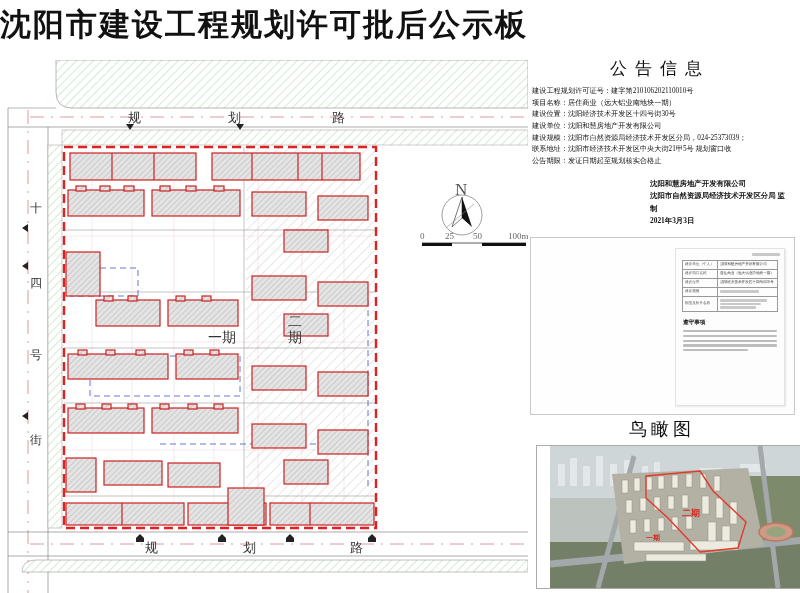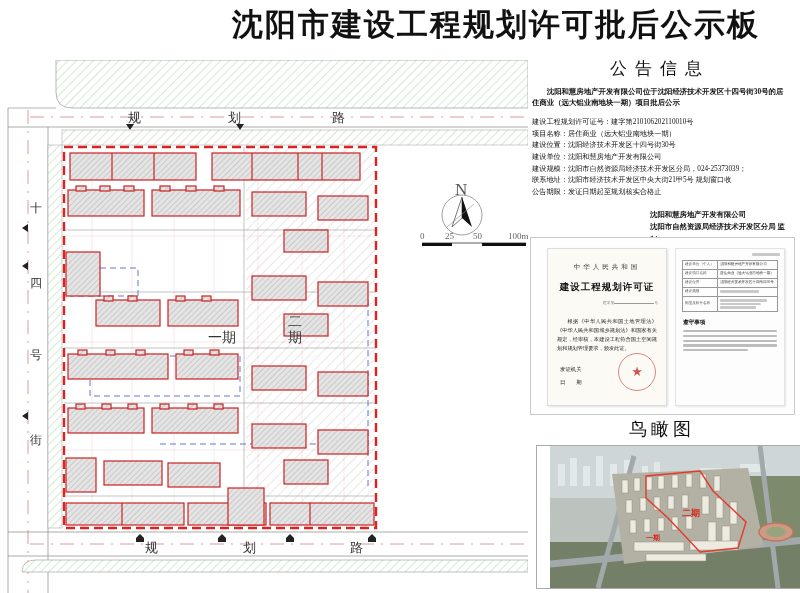--- a/index.html
+++ b/index.html
@@ -1,18 +1,18 @@
 <!DOCTYPE html>
 <html><head>
 <meta charset="utf-8">
 <style>
   html,body{margin:0;padding:0;background:#fff;}
   .page{position:relative;width:800px;height:593px;background:#fff;overflow:hidden;
         font-family:"Liberation Serif","DejaVu Serif",serif;color:#111;}
-  .main-title{position:absolute;top:4px;left:0;width:760px;text-align:right;
+  .main-title{position:absolute;top:4px;left:0;width:760px;text-align:left;
         font-size:31px;font-weight:700;letter-spacing:2px;}
   
   .plan-wrap{position:absolute;left:0;top:60px;width:528px;height:533px;}
   
   .right-col{position:absolute;left:528px;top:55px;width:272px;}
   .announce{position:relative;padding:0 12px 0 4px;}
   .announce-title{text-align:center;font-size:17px;letter-spacing:8px;font-weight:400;margin:2px 0 6px 0;}
   .announce-intro{font-size:7.4px;font-weight:700;line-height:1.55;text-indent:2em;margin-bottom:8px;}
   .f-row{font-size:7.2px;line-height:1.62;}
   .f-row b{font-weight:400;}
@@ -241,53 +241,37 @@
       <rect x="422" y="183" width="30" height="3" fill="#111"></rect>
       <rect x="482" y="183" width="44" height="3" fill="#111"></rect>
     </g>
   </svg>
   </div>
 
   <div class="right-col">
 
     <div class="announce">
       <div class="announce-title">公告信息</div>
-      <div class="announce-intro">沈阳和慧房地产开发有限公司位于沈阳经济技术开发区十四号街30号的居住商业（远大铝业南地块一期）项目批后公示</div>
 
       <div class="f-row"><b>建设工程规划许可证号：</b><span>建字第210106202110010号</span></div>
       <div class="f-row"><b>项目名称：</b><span>居住商业（远大铝业南地块一期）</span></div>
       <div class="f-row"><b>建设位置：</b><span>沈阳经济技术开发区十四号街30号</span></div>
       <div class="f-row"><b>建设单位：</b><span>沈阳和慧房地产开发有限公司</span></div>
       <div class="f-row"><b>建设规模：</b><span>沈阳市自然资源局经济技术开发区分局，024-25373039；</span></div>
       <div class="f-row"><b>联系地址：</b><span>沈阳市经济技术开发区中央大街21甲5号  规划窗口收</span></div>
       <div class="f-row"><b>公告期限：</b><span>发证日期起至规划核实合格止</span></div>
 
       <div class="sign-block">
         <div>沈阳和慧房地产开发有限公司</div>
         <div>沈阳市自然资源局经济技术开发区分局  监制</div>
         <div>2021年3月3日</div>
       </div>
     </div>
 
     <div class="cert-box">
-      <div class="cert-doc-l">
-        <div class="cd-country">中华人民共和国</div>
-        <div class="cd-title">建设工程规划许可证</div>
-        <div class="cd-no">
-          <span>建字第</span><i></i><span>号</span>
-        </div>
-        <div class="cd-body">根据《中华人民共和国土地管理法》《中华人民共和国城乡规划法》和国家有关规定，经审核，本建设工程符合国土空间规划和规划管理要求，颁发此证。</div>
-        <div class="cd-footer">
-          <div>发证机关</div>
-          <div>日　　期</div>
-        </div>
-        <div class="cd-seal">
-            <span>★</span>
-          </div>
-      </div>
 
       <div class="cert-doc-r">
         <div class="cr-no"><span class="bar" style="width:28px;display:inline-block;"></span></div>
         <table class="cr-table">
           <tbody>
               <tr>
                 <td class="lbl">建设单位（个人）</td>
                 <td>沈阳和慧房地产开发有限公司</td>
               </tr>
           <tr>

